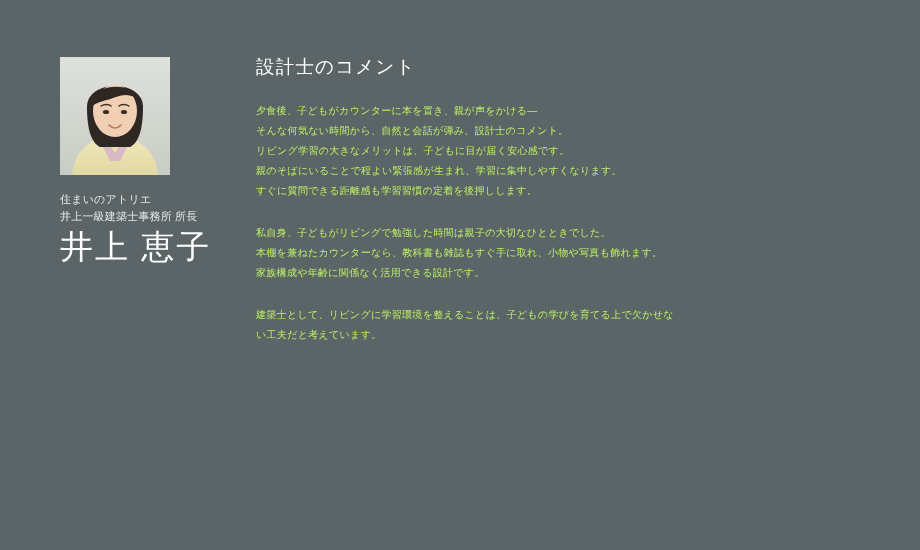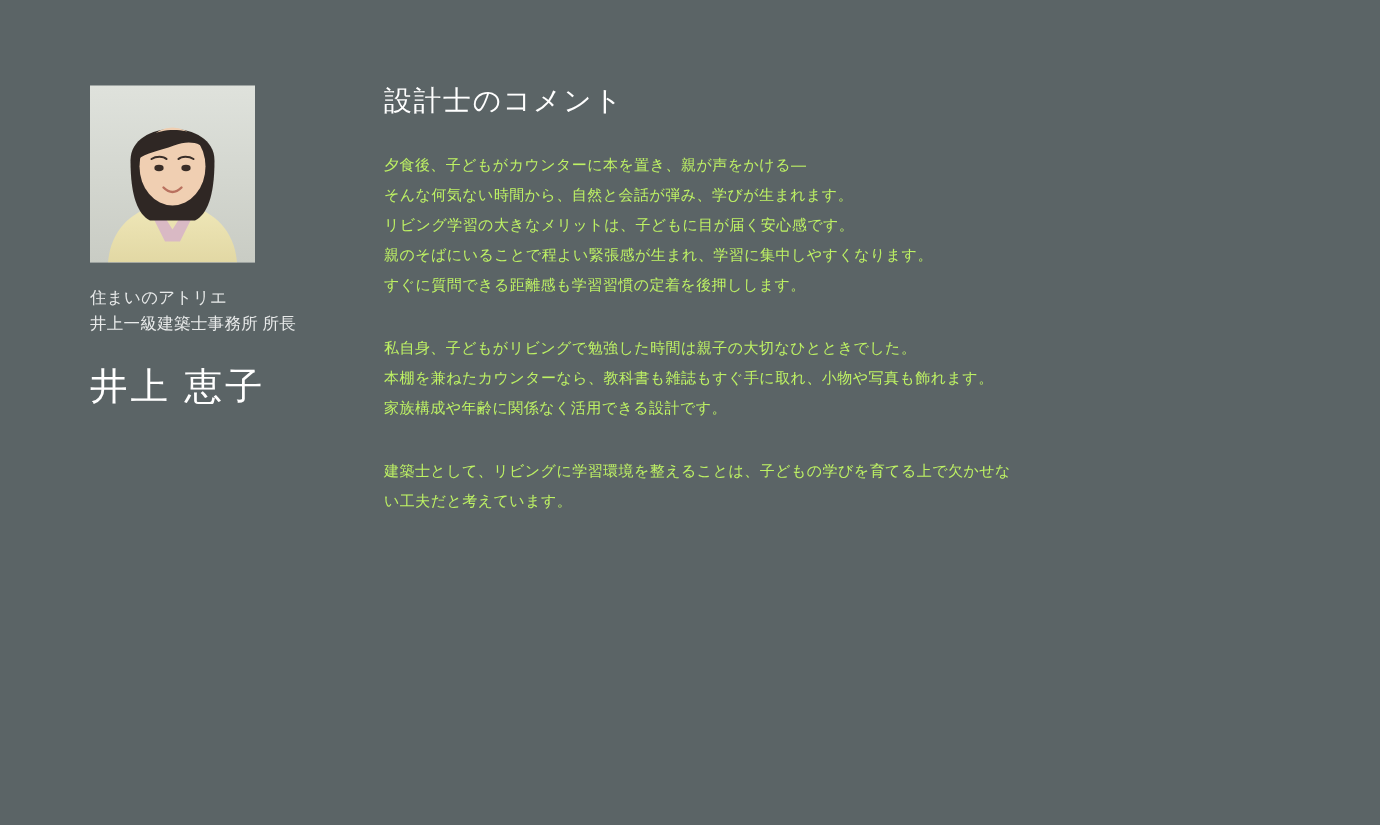--- a/index.html
+++ b/index.html
@@ -43,22 +43,22 @@
     font-size: 11px;
     line-height: 1.55;
     color: #e8eaea;
     letter-spacing: 0.2px;
     font-family: Liberation Serif, serif;
   }
   .profile-meta div {
     white-space: nowrap;
   }
   .profile-name {
-    margin-top: 16px;
-    font-size: 25px;
+    margin-top: 0;
+    font-size: 33px;
     letter-spacing: 2px;
     color: #ffffff;
     font-weight: 400;
     white-space: nowrap;
   }
 
   
   .comment {
     position: absolute;
     left: 236px;
@@ -136,21 +136,21 @@
     </div>
 
     <div class="profile-name">井上 恵子</div>
   </div>
 
   <div class="comment">
     <h2 class="comment-title">設計士のコメント</h2>
 
     <p class="para">
       <span class="line">夕食後、子どもがカウンターに本を置き、親が声をかける—</span>
-      <span class="line">そんな何気ない時間から、自然と会話が弾み、学びが生まれます。</span>
+      <span class="line">そんな何気ない時間から、自然と会話が弾み、設計士のコメント。</span>
       <span class="line">リビング学習の大きなメリットは、子どもに目が届く安心感です。</span>
       <span class="line">親のそばにいることで程よい緊張感が生まれ、学習に集中しやすくなります。</span>
       <span class="line">すぐに質問できる距離感も学習習慣の定着を後押しします。</span>
     </p>
 
     <p class="para">
       <span class="line">私自身、子どもがリビングで勉強した時間は親子の大切なひとときでした。</span>
       <span class="line">本棚を兼ねたカウンターなら、教科書も雑誌もすぐ手に取れ、小物や写真も飾れます。</span>
       <span class="line">家族構成や年齢に関係なく活用できる設計です。</span>
     </p>

